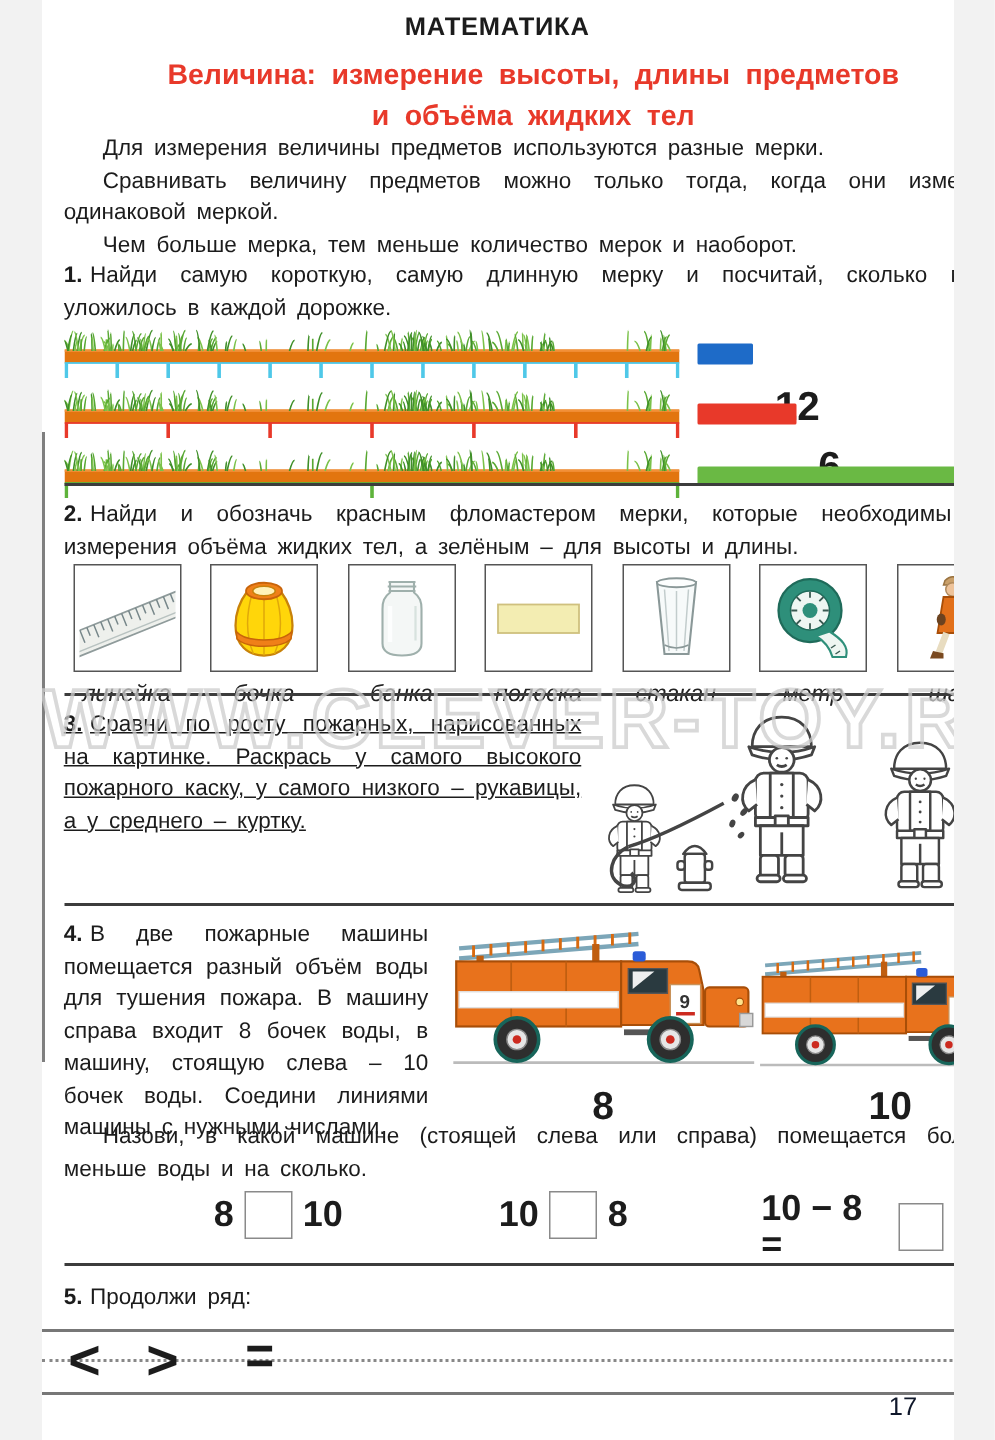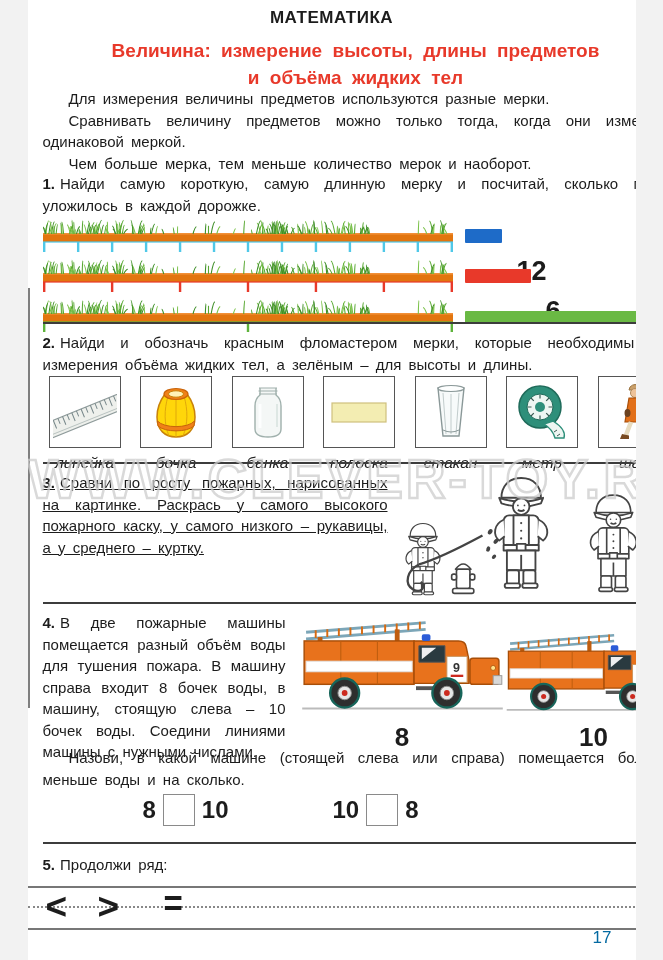--- a/index.html
+++ b/index.html
@@ -44,21 +44,21 @@
   .cmp span{line-height:1;}
   .cmp-box{display:inline-block;width:30px;height:30px;border:1.6px solid #8a8a8a;background:#fff;margin:0 7px;}
   .t5{position:absolute;top:854px;left:15px;width:633px;}
   .write-area{position:absolute;top:886px;left:0;width:663px;height:40px;
     border-top:2px solid #777;border-bottom:2px solid #777;}
   .write-dotted{position:absolute;top:18px;left:0;width:100%;border-top:2px dotted #888;}
   .write-sym{position:absolute;font-weight:bold;color:#1c1c1c;}
   .sym-lt{left:18px;top:-2px;font-size:37px;}
   .sym-gt{left:70px;top:-2px;font-size:37px;}
   .sym-eq{left:136px;top:-3px;font-size:33px;font-weight:900;transform:scaleY(1.1);}
-  .page-number{position:absolute;top:928px;right:24px;font-size:17px;color:#0369a1;}
+  .page-number{position:absolute;top:928px;right:24px;font-size:17px;color:#0f172a;}
   .watermark{position:absolute;top:447px;left:0;width:100%;text-align:right;white-space:nowrap;
     font-size:55px;font-weight:bold;letter-spacing:3px;
     color:transparent;-webkit-text-stroke:2.5px #cdcdcd;opacity:.75;pointer-events:none;z-index:5;}
   svg text{font-family:"Liberation Sans",sans-serif;}
 </style>
 </head>
 <body>
 
 <div class="page">
 
@@ -859,20 +859,24 @@
   <div class="cmp" style="left:115px">
     <span>8</span>
     <span class="cmp-box"></span>
     <span>10</span>
   </div>
   <div class="cmp" style="left:305px">
     <span>10</span>
     <span class="cmp-box"></span>
     <span>8</span>
   </div>
+  <div class="cmp" style="left:480px">
+    <span>10 − 8 =</span>
+    <span class="cmp-box" style="margin-left:9px"></span>
+  </div>
 
   <div class="rule" style="top:842px"></div>
 
   <div class="t5">
     <p class="task-text"><b class="task-num">5.</b><span>Продолжи ряд:</span></p>
   </div>
 
   <div class="write-area">
     <div class="write-dotted"></div>
     <span class="write-sym sym-lt">&lt;</span>

